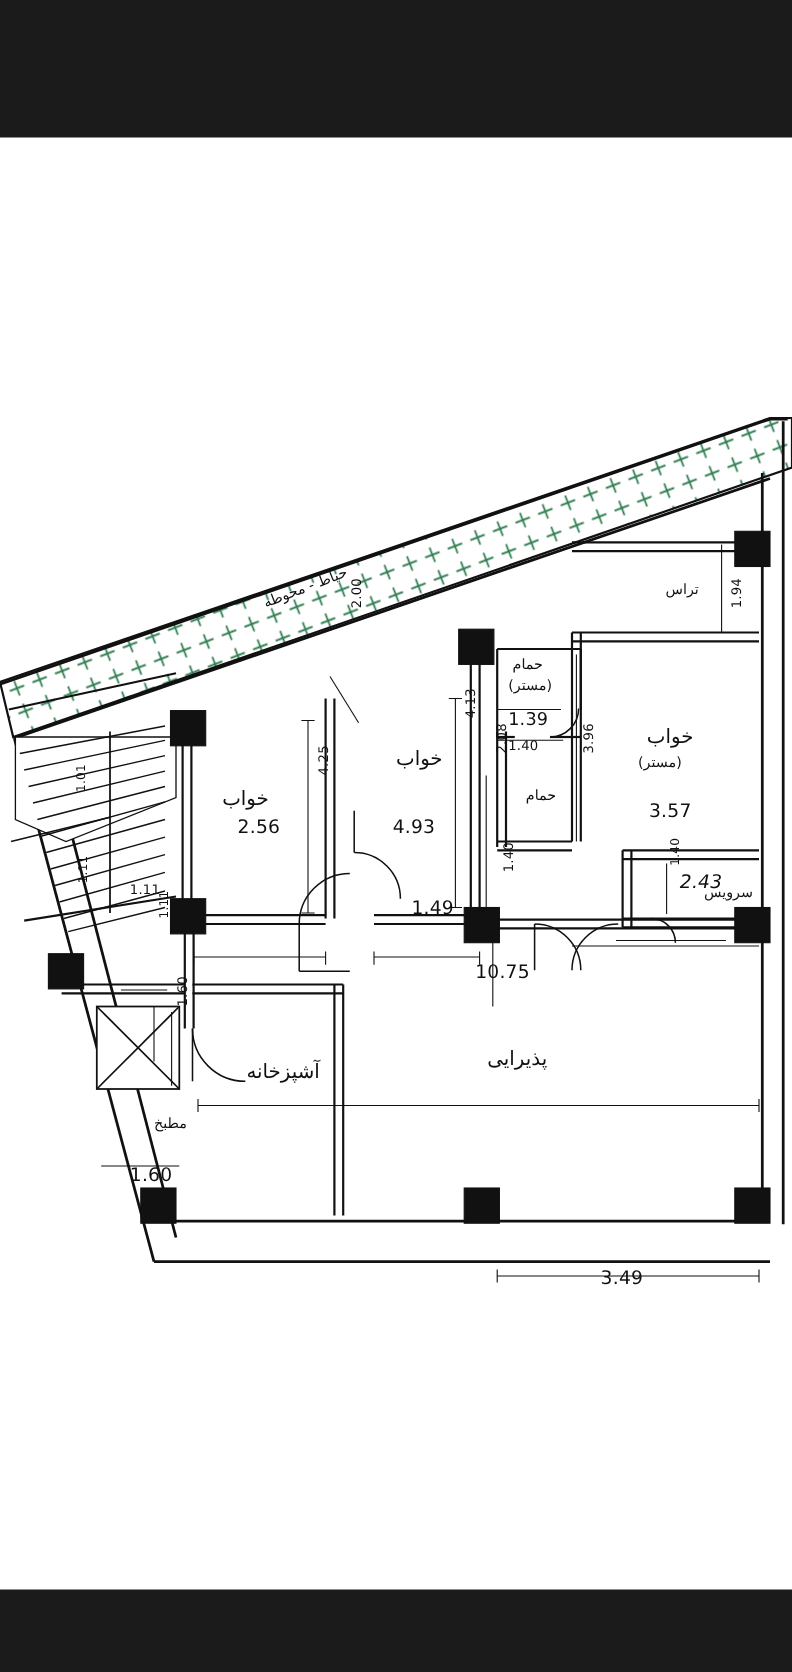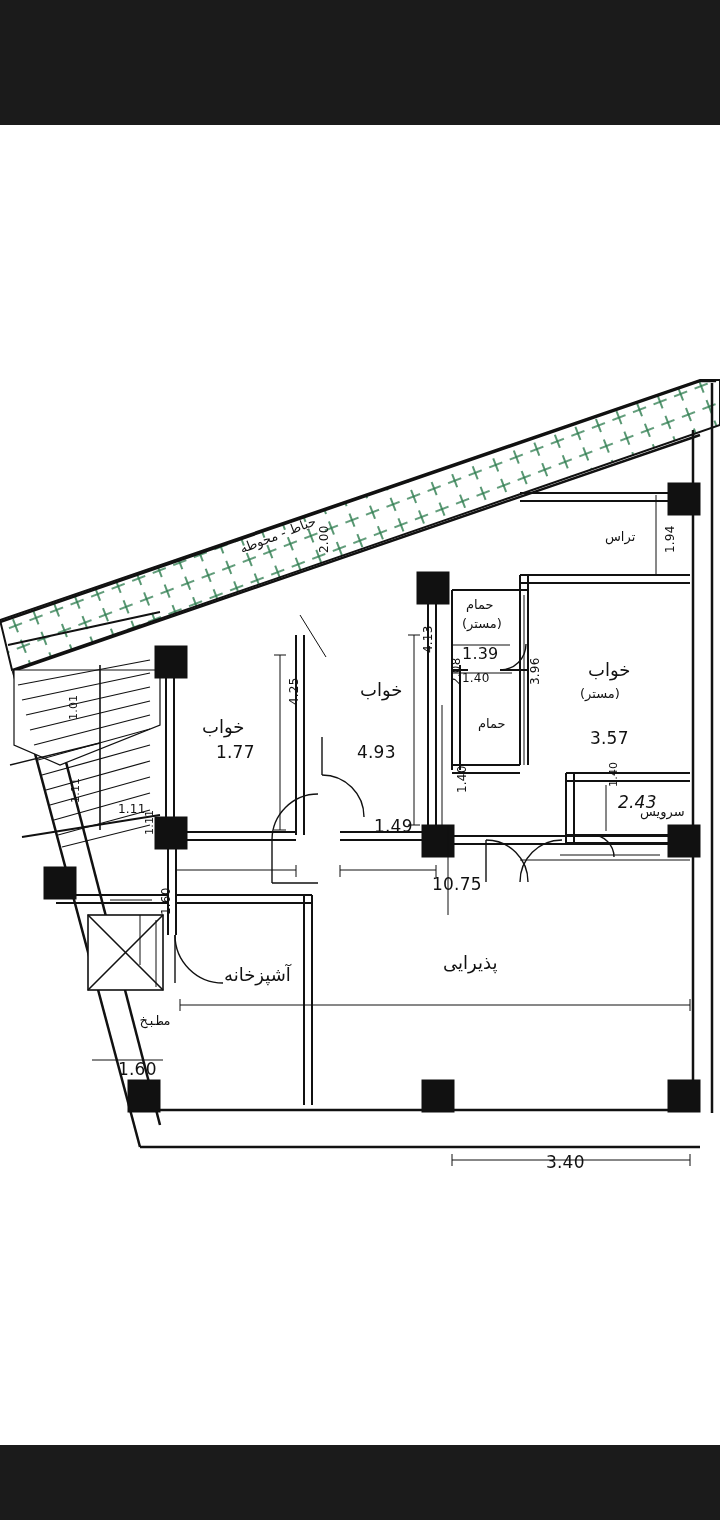--- a/index.html
+++ b/index.html
@@ -269,40 +269,40 @@
     <div class="lbl room small" style="left:466px; top:473px;">حمام</div>
     <div class="lbl room small" style="left:462px; top:492px;">(مستر)</div>
     <div class="lbl dim" style="left:462px; top:520px; font-size:16px;">1.39</div>
     <div class="lbl dim" style="left:462px; top:547px; font-size:12px;">1.40</div>
 
     <div class="lbl room" style="left:360px; top:555px;">خواب</div>
     <div class="lbl dim" style="left:357px; top:618px;">4.93</div>
     <div class="lbl dim rot90" style="left:422px; top:528px; font-size:12px;">4.13</div>
 
     <div class="lbl room" style="left:202px; top:592px;">خواب</div>
-    <div class="lbl dim" style="left:216px; top:618px;">1.77</div>
+    <div class="lbl dim" style="left:216px; top:618px;">2.56</div>
     <div class="lbl dim rot90" style="left:288px; top:580px; font-size:12px;">4.25</div>
 
     <div class="lbl room small" style="left:478px; top:592px;">حمام</div>
     <div class="lbl dim rot90" style="left:450px; top:560px; font-size:12px;">2.08</div>
     <div class="lbl dim rot90" style="left:456px; top:668px; font-size:12px;">1.40</div>
 
     <div class="lbl dim" style="left:374px; top:692px;">1.49</div>
 
     <div class="lbl room small" style="left:640px; top:680px;">سرویس</div>
     <div class="lbl dim" style="left:618px; top:668px;font-style:italic;">2.43</div>
     <div class="lbl dim rot90" style="left:608px; top:662px; font-size:11px;">1.40</div>
 
     <div class="lbl dim" style="left:432px; top:750px;">10.75</div>
 
     <div class="lbl room" style="left:443px; top:828px;">پذیرایی</div>
-    <div class="lbl dim" style="left:546px; top:1028px;">3.40</div>
+    <div class="lbl dim" style="left:546px; top:1028px;">3.49</div>
 
     <div class="lbl room" style="left:224px; top:840px;">آشپزخانه</div>
-    <div class="lbl room small" style="left:140px; top:890px;font-family:Liberation Mono, monospace;">مطبخ</div>
+    <div class="lbl room small" style="left:140px; top:890px;">مطبخ</div>
 
     <div class="lbl dim" style="left:118px; top:935px;">1.60</div>
     <div class="lbl dim rot90" style="left:160px; top:790px; font-size:12px;">1.60</div>
 
     <div class="lbl dim" style="left:118px; top:678px; font-size:12px;">1.11</div>
     <div class="lbl dim rot90" style="left:70px; top:678px; font-size:11px;">1.11</div>
     <div class="lbl dim rot90" style="left:144px; top:710px; font-size:11px;">1.11</div>
     <div class="lbl dim rot90" style="left:68px; top:595px; font-size:11px;">1.01</div>
 
   </div>

